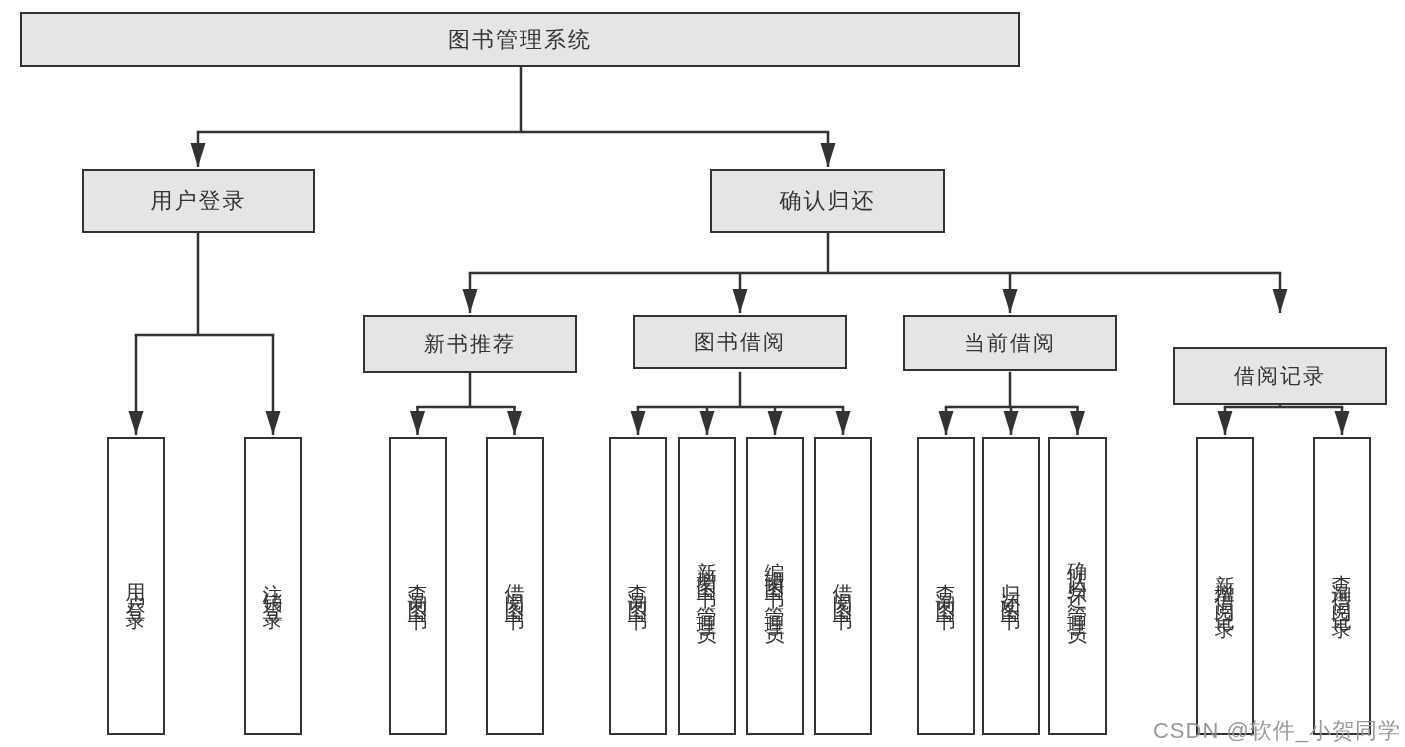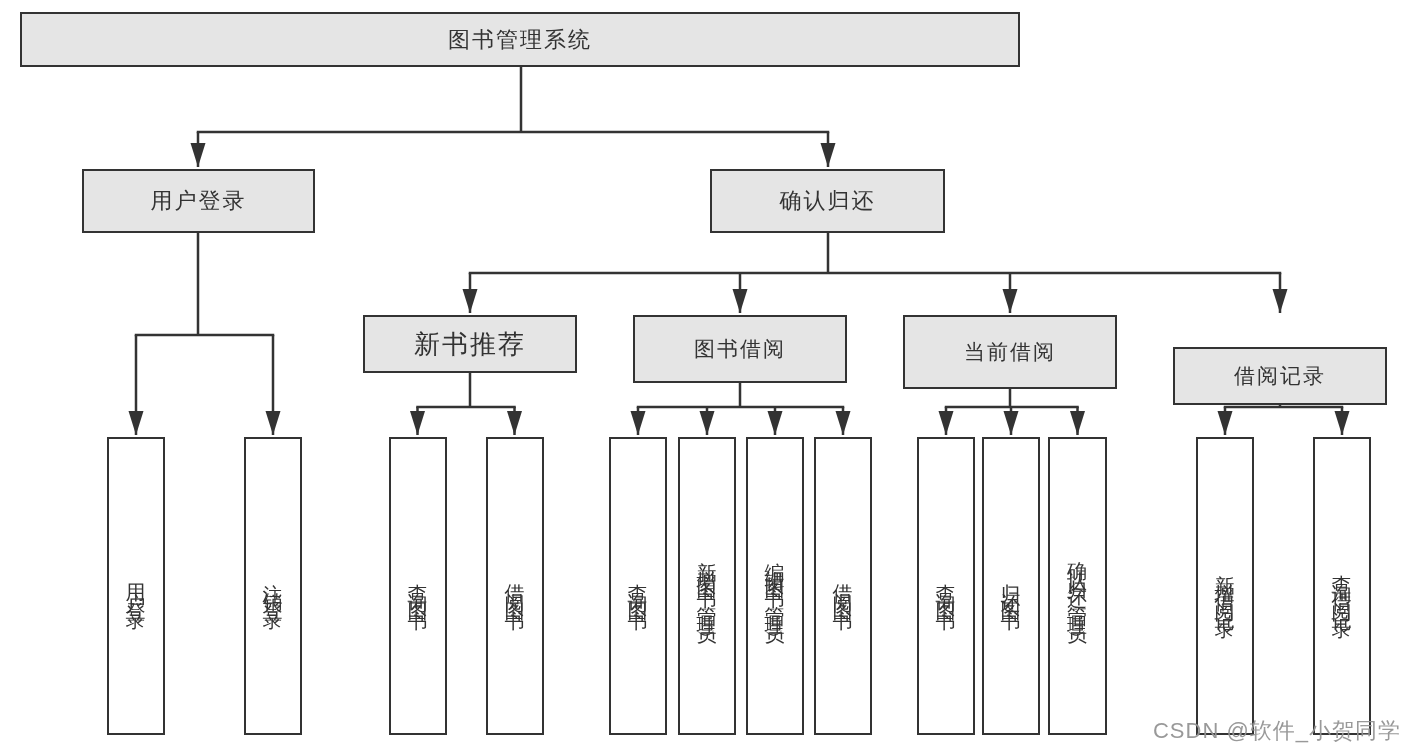--- a/index.html
+++ b/index.html
@@ -87,23 +87,23 @@
       <line x1="1225" y1="407" x2="1225" y2="435" marker-end="url(#arrowhead)"></line>
       <line x1="1342" y1="407" x2="1342" y2="435" marker-end="url(#arrowhead)"></line>
     </g>
   </svg>
 
   <div class="box" style="left:20px;top:12px;width:1000px;height:55px;">图书管理系统</div>
 
   <div class="box" style="left:82px;top:169px;width:233px;height:64px;">用户登录</div>
   <div class="box" style="left:710px;top:169px;width:235px;height:64px;">确认归还</div>
 
-  <div class="box" style="left:363px;top:315px;width:214px;height:58px;font-size:26px;">新书推荐</div>
-  <div class="box" style="left:633px;top:315px;width:214px;height:68px;font-size:21px;">图书借阅</div>
-  <div class="box" style="left:903px;top:315px;width:214px;height:74px;font-size:21px;">当前借阅</div>
+  <div class="box" style="left:363px;top:315px;width:214px;height:58px;font-size:21px;">新书推荐</div>
+  <div class="box" style="left:633px;top:315px;width:214px;height:54px;font-size:21px;">图书借阅</div>
+  <div class="box" style="left:903px;top:315px;width:214px;height:56px;font-size:21px;">当前借阅</div>
   <div class="box" style="left:1173px;top:315px;width:214px;height:58px;font-size:21px;margin-top:32px;">借阅记录</div>
 
   <div class="leaf" style="left:107px;">
     <span class="vlabel">用户登录</span>
   </div>
   <div class="leaf" style="left:244px;">
     <span class="vlabel">注销登录</span>
   </div>
 
   <div class="leaf" style="left:389px;">

